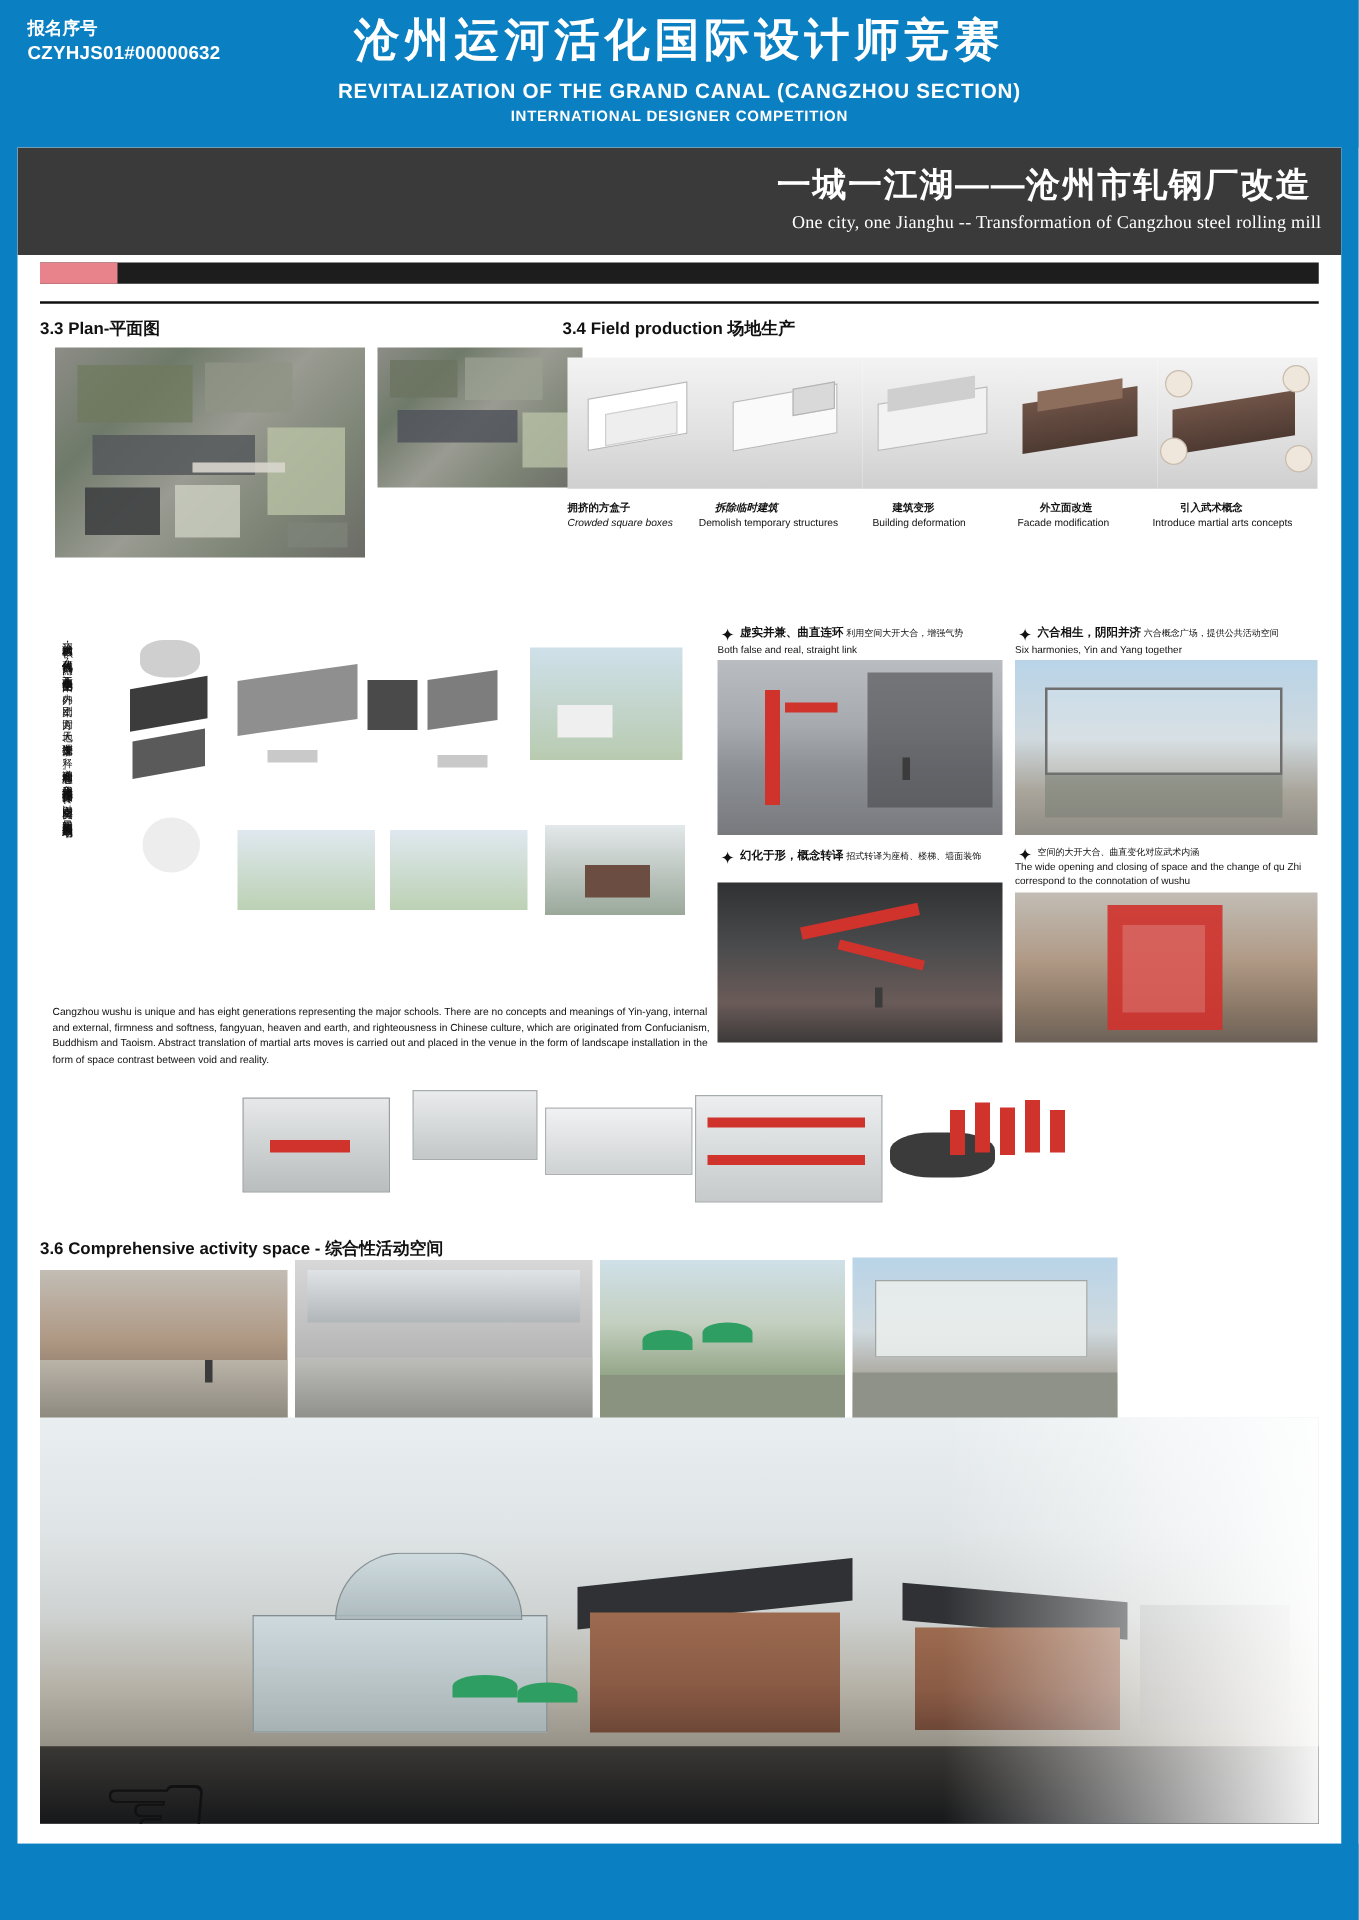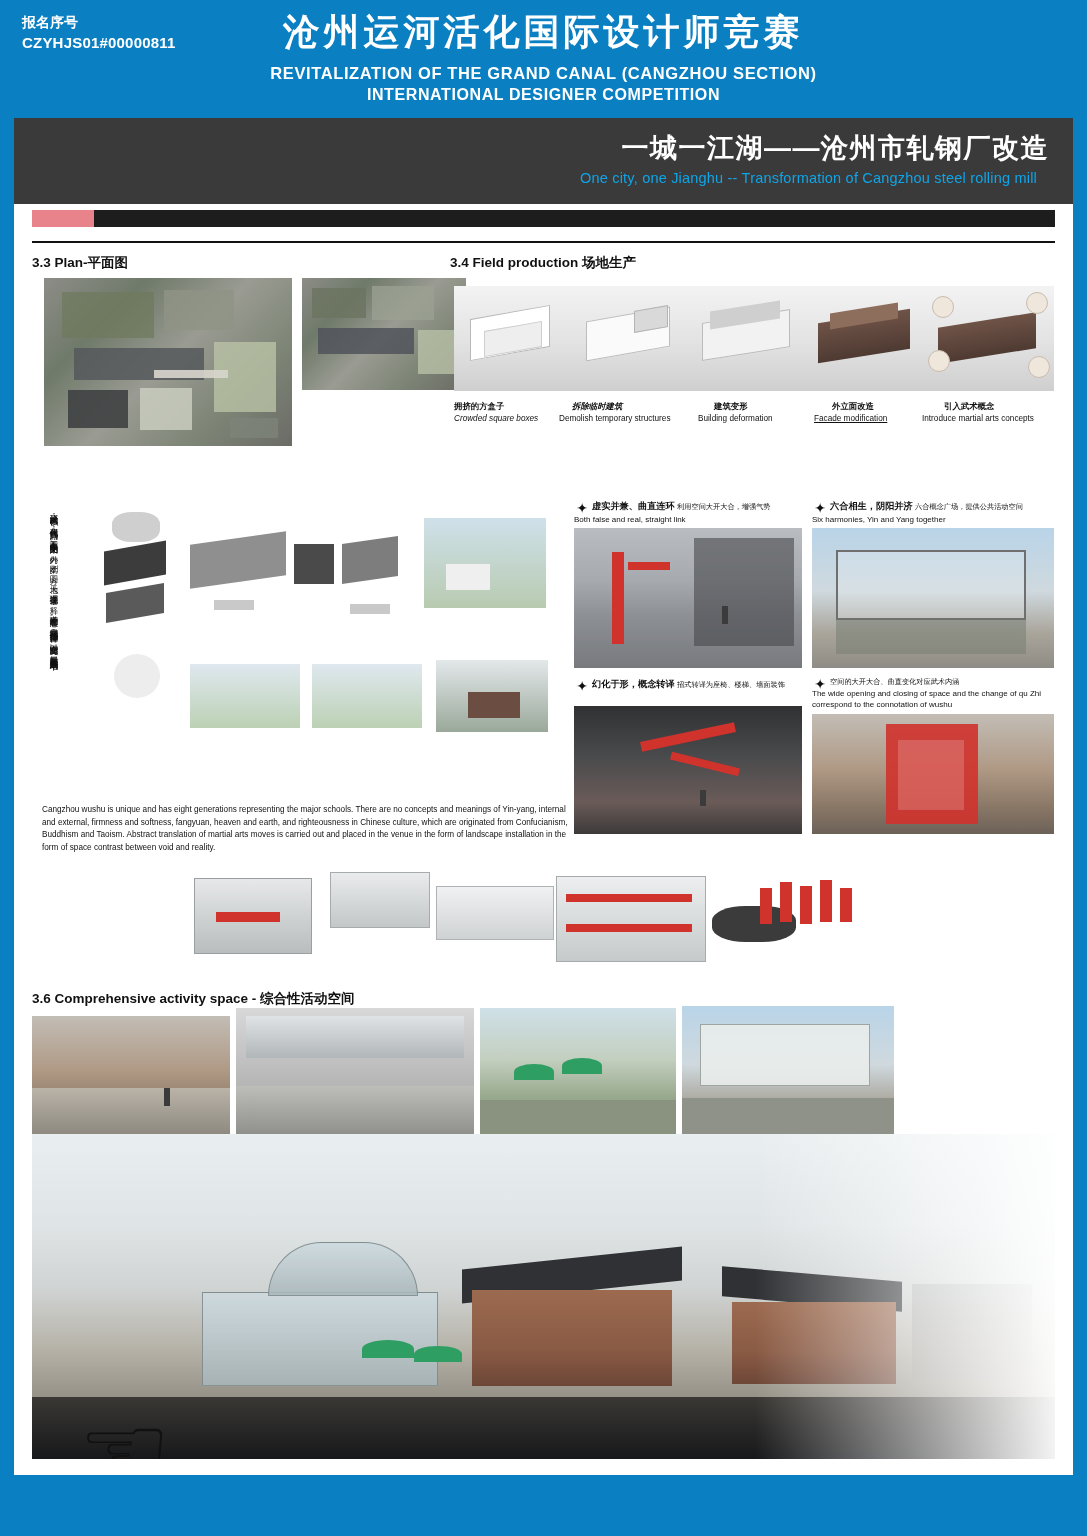--- a/index.html
+++ b/index.html
@@ -52,21 +52,21 @@
     letter-spacing: 4px;
     line-height: 1.35;
   }
   .title-en1 {
     font-size: 16.5px;
     font-weight: bold;
     letter-spacing: 0.6px;
     margin-top: 7px;
   }
   .title-en2 {
-    font-size: 16px;
+    font-size: 12px;
     font-weight: bold;
     letter-spacing: 0.6px;
     margin-top: 3px;
   }
   
   .board {
     position: absolute;
     left: 14px; top: 118px;
     width: 1059px;
     height: 1357px;
@@ -82,24 +82,25 @@
   .board-header .bh-cn {
     position: absolute;
     right: 24px; top: 12px;
     color: #ffffff;
     font-size: 27px;
     font-weight: bold;
     letter-spacing: 1.5px;
   }
   .board-header .bh-en {
     position: absolute;
-    right: 36px; top: 52px;
-    color: #0ea5e9;
+    right: 16px; top: 52px;
+    color: #ffffff;
     font-size: 14.5px;
     letter-spacing: 0.2px;
+    font-family: Liberation Serif, serif;
   }
   .progress-strip {
     position: absolute;
     left: 18px; top: 92px;
     width: 1023px;
     height: 17px;
     background: #1d1d1d;
   }
   .progress-fill {
     position: absolute;
@@ -291,21 +292,21 @@
   .red-acc { position: absolute; background: #d0322c; }
 </style>
 </head>
 <body>
 
 <div class="page">
 
   <div class="header">
     <div class="reg-block">
       <div class="reg-label">报名序号</div>
-      <div class="reg-code">CZYHJS01#00000811</div>
+      <div class="reg-code">CZYHJS01#00000632</div>
     </div>
     <div class="header-titles">
       <div class="title-cn">沧州运河活化国际设计师竞赛</div>
       <div class="title-en1">REVITALIZATION OF THE GRAND CANAL (CANGZHOU SECTION)</div>
       <div class="title-en2">INTERNATIONAL DESIGNER COMPETITION</div>
     </div>
   </div>
 
   <div class="board">
 
@@ -369,21 +370,21 @@
       <div class="sq" style="left:20px;top:20px;width:70px;height:18px;background:#cfcfcf;transform:skewY(-9deg);"></div>
     </div>
     <div class="step-cap-cn" style="left:700px; top:283px;">建筑变形</div>
     <div class="step-cap-en" style="left:684px; top:296px;">Building deformation</div>
 
     <div class="imgbox ph-axon" style="left:794px; top:168px; width:118px; height:105px;">
       <div class="sq" style="left:10px;top:30px;width:92px;height:40px;background:linear-gradient(180deg,#6f5347,#4e3a32);transform:skewY(-9deg);"></div>
       <div class="sq" style="left:22px;top:22px;width:68px;height:16px;background:#8d6d5c;transform:skewY(-9deg);"></div>
     </div>
     <div class="step-cap-cn" style="left:818px; top:283px;">外立面改造</div>
-    <div class="step-cap-en" style="left:800px; top:296px;text-decoration:underline;">Facade modification</div>
+    <div class="step-cap-en" style="left:800px; top:296px;">Facade modification</div>
 
     <div class="imgbox ph-axon" style="left:912px; top:168px; width:128px; height:105px;">
       <div class="sq" style="left:12px;top:34px;width:98px;height:36px;background:linear-gradient(180deg,#6f5347,#4e3a32);transform:skewY(-9deg);"></div>
       <div class="circle-icon" style="left:6px;top:10px;width:22px;height:22px;"></div>
       <div class="circle-icon" style="left:100px;top:6px;width:22px;height:22px;"></div>
       <div class="circle-icon" style="left:2px;top:64px;width:22px;height:22px;"></div>
       <div class="circle-icon" style="left:102px;top:70px;width:22px;height:22px;"></div>
     </div>
     <div class="step-cap-cn" style="left:930px; top:283px;">引入武术概念</div>
     <div class="step-cap-en" style="left:908px; top:296px;">Introduce martial arts concepts</div>

